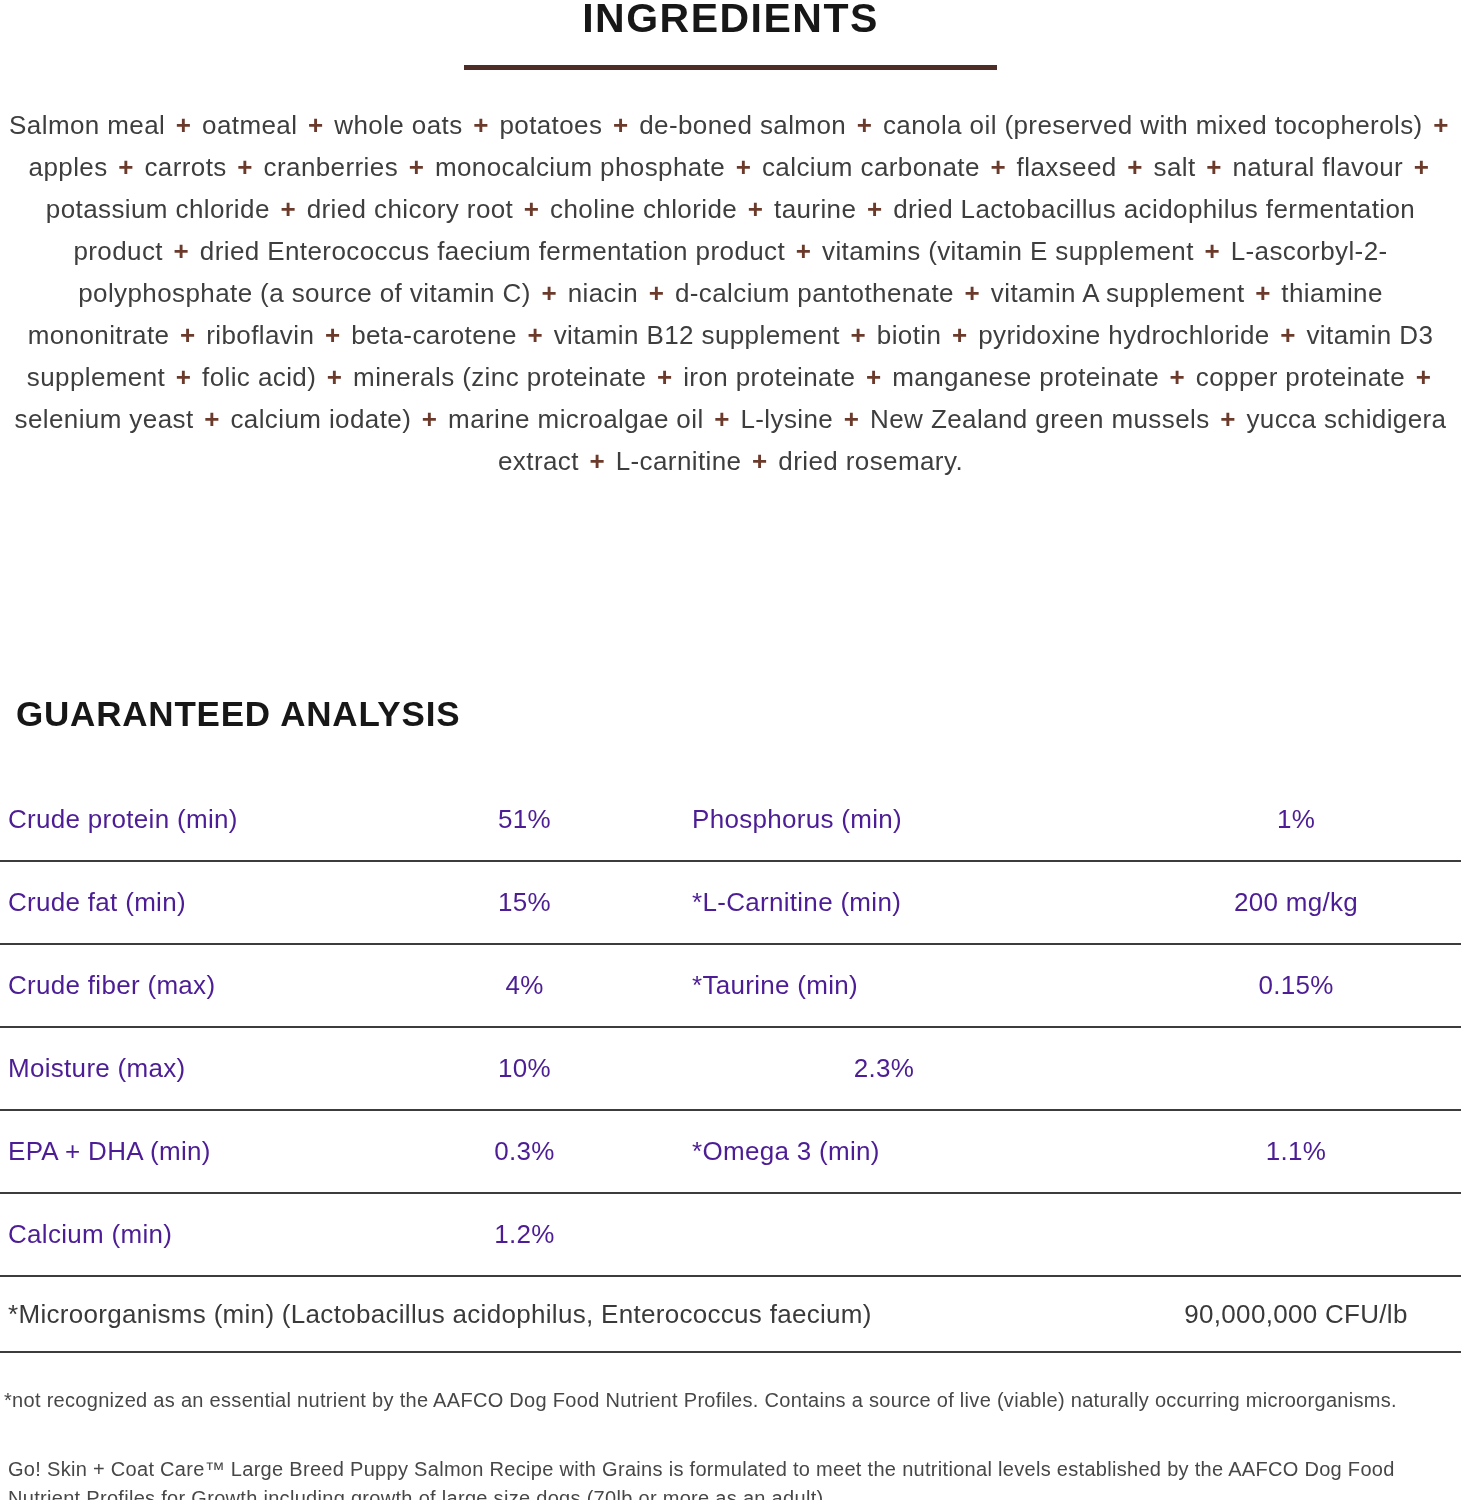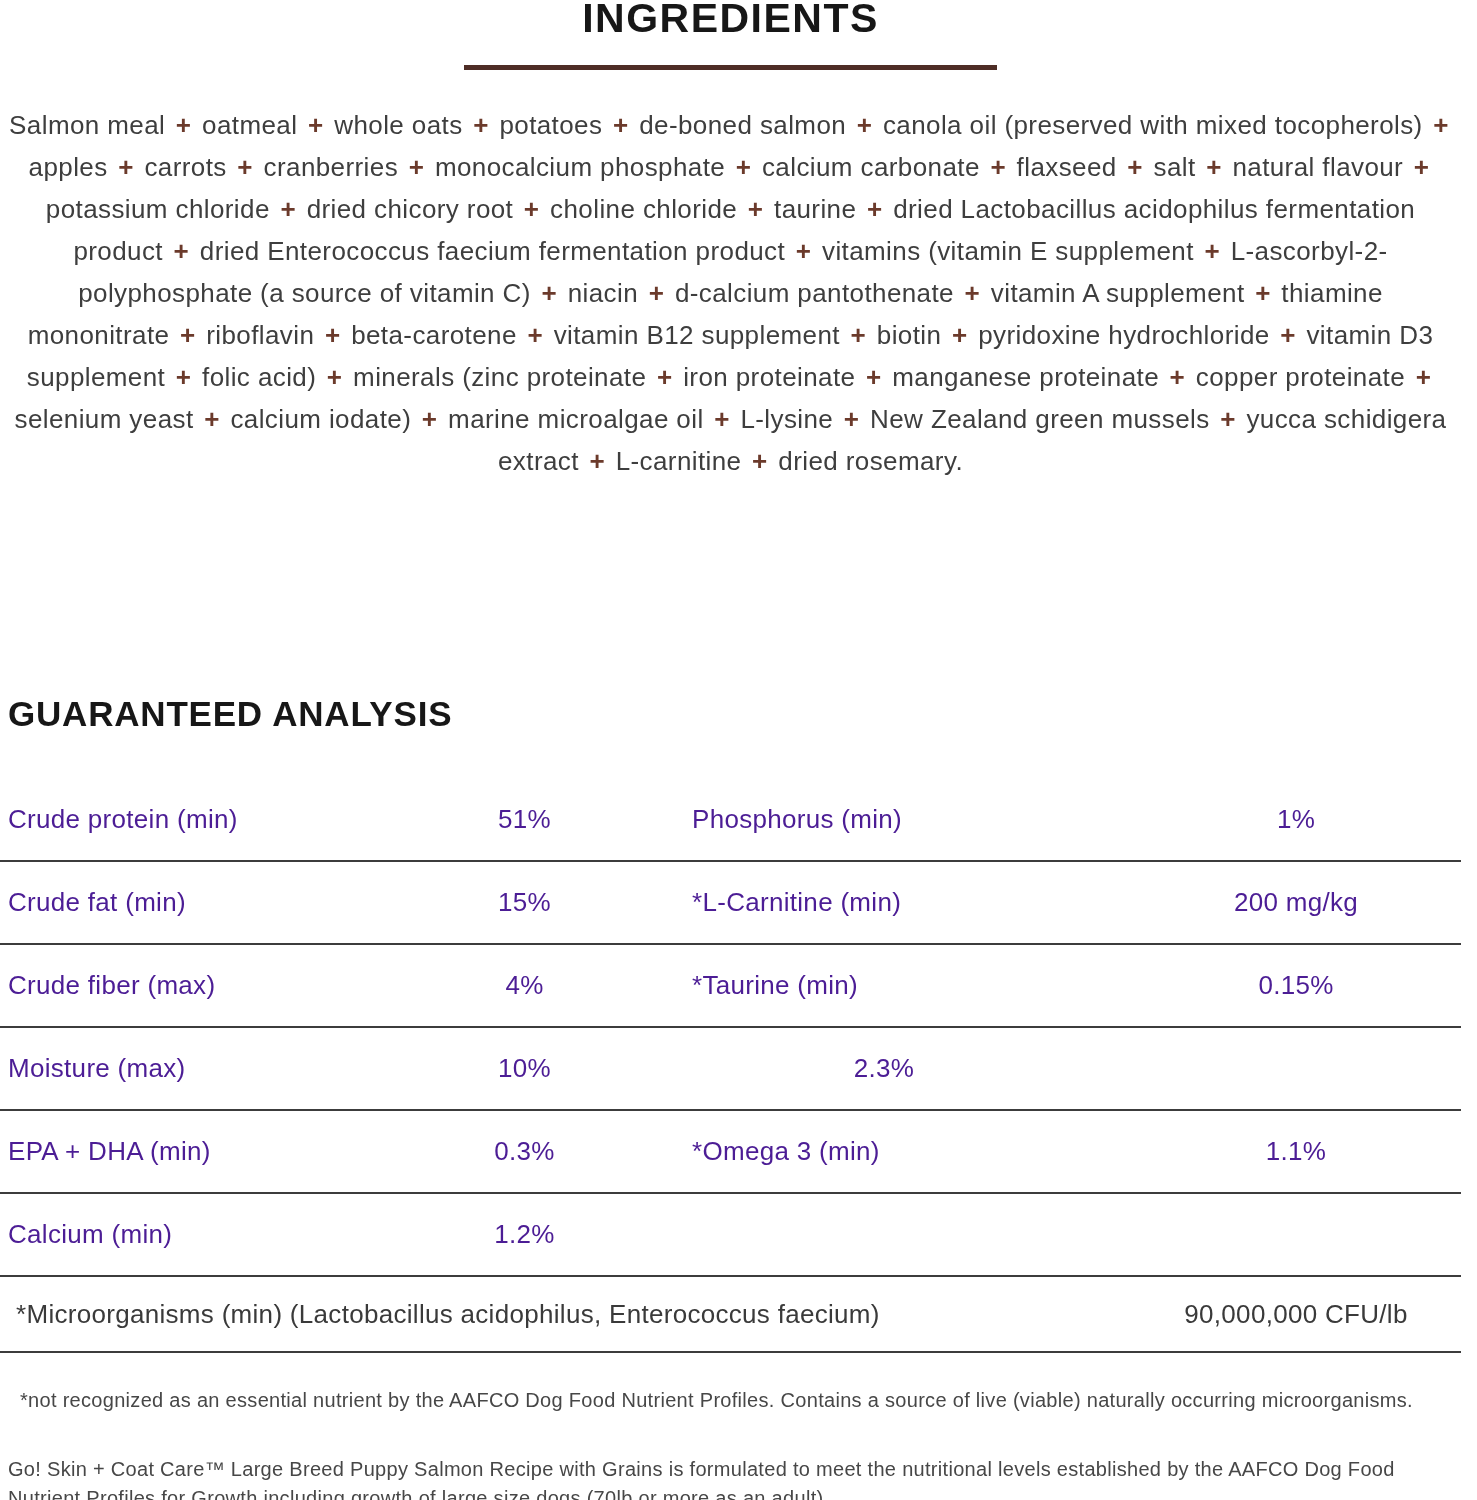--- a/index.html
+++ b/index.html
@@ -50,21 +50,21 @@
   }
   .ing-text .plus {
     color: var(--plus-accent, #6b3a2b);
     font-weight: 700;
     padding: 0 3px;
   }
 
   
   .ga-title {
     margin: 214px 0 0 0;
-    padding-left: 8px;
+    padding-left: 16px;
     font-size: 35px;
     line-height: 1.05;
     font-weight: 700;
     letter-spacing: 0.8px;
     color: var(--heading, #171717);
   }
   .ga-table {
     margin-top: 46px;
   }
   .ga-row {
@@ -95,31 +95,31 @@
     display: grid;
     grid-template-columns: 1131px 330px;
     align-items: center;
     height: 74px;
     border-bottom: 2px solid var(--table-line, #3c3c3c);
     font-size: 26px;
     letter-spacing: 0.3px;
     color: #3a3a3a;
   }
   .ga-row-micro .micro-label {
-    padding-left: 16px;
+    padding-left: 8px;
     text-align: left;
   }
   .ga-row-micro .micro-value {
     text-align: center;
   }
 
   
   .footnote {
     margin: 34px 8px 0 0;
-    padding: 0 20px;
+    padding: 0 4px;
     font-size: 20px;
     line-height: 26px;
     letter-spacing: 0.3px;
     color: var(--note-text, #474747);
   }
   .formulation {
     margin: 42px 0 0 0;
     padding: 0 8px;
     width: 1430px;
     font-size: 20px;

